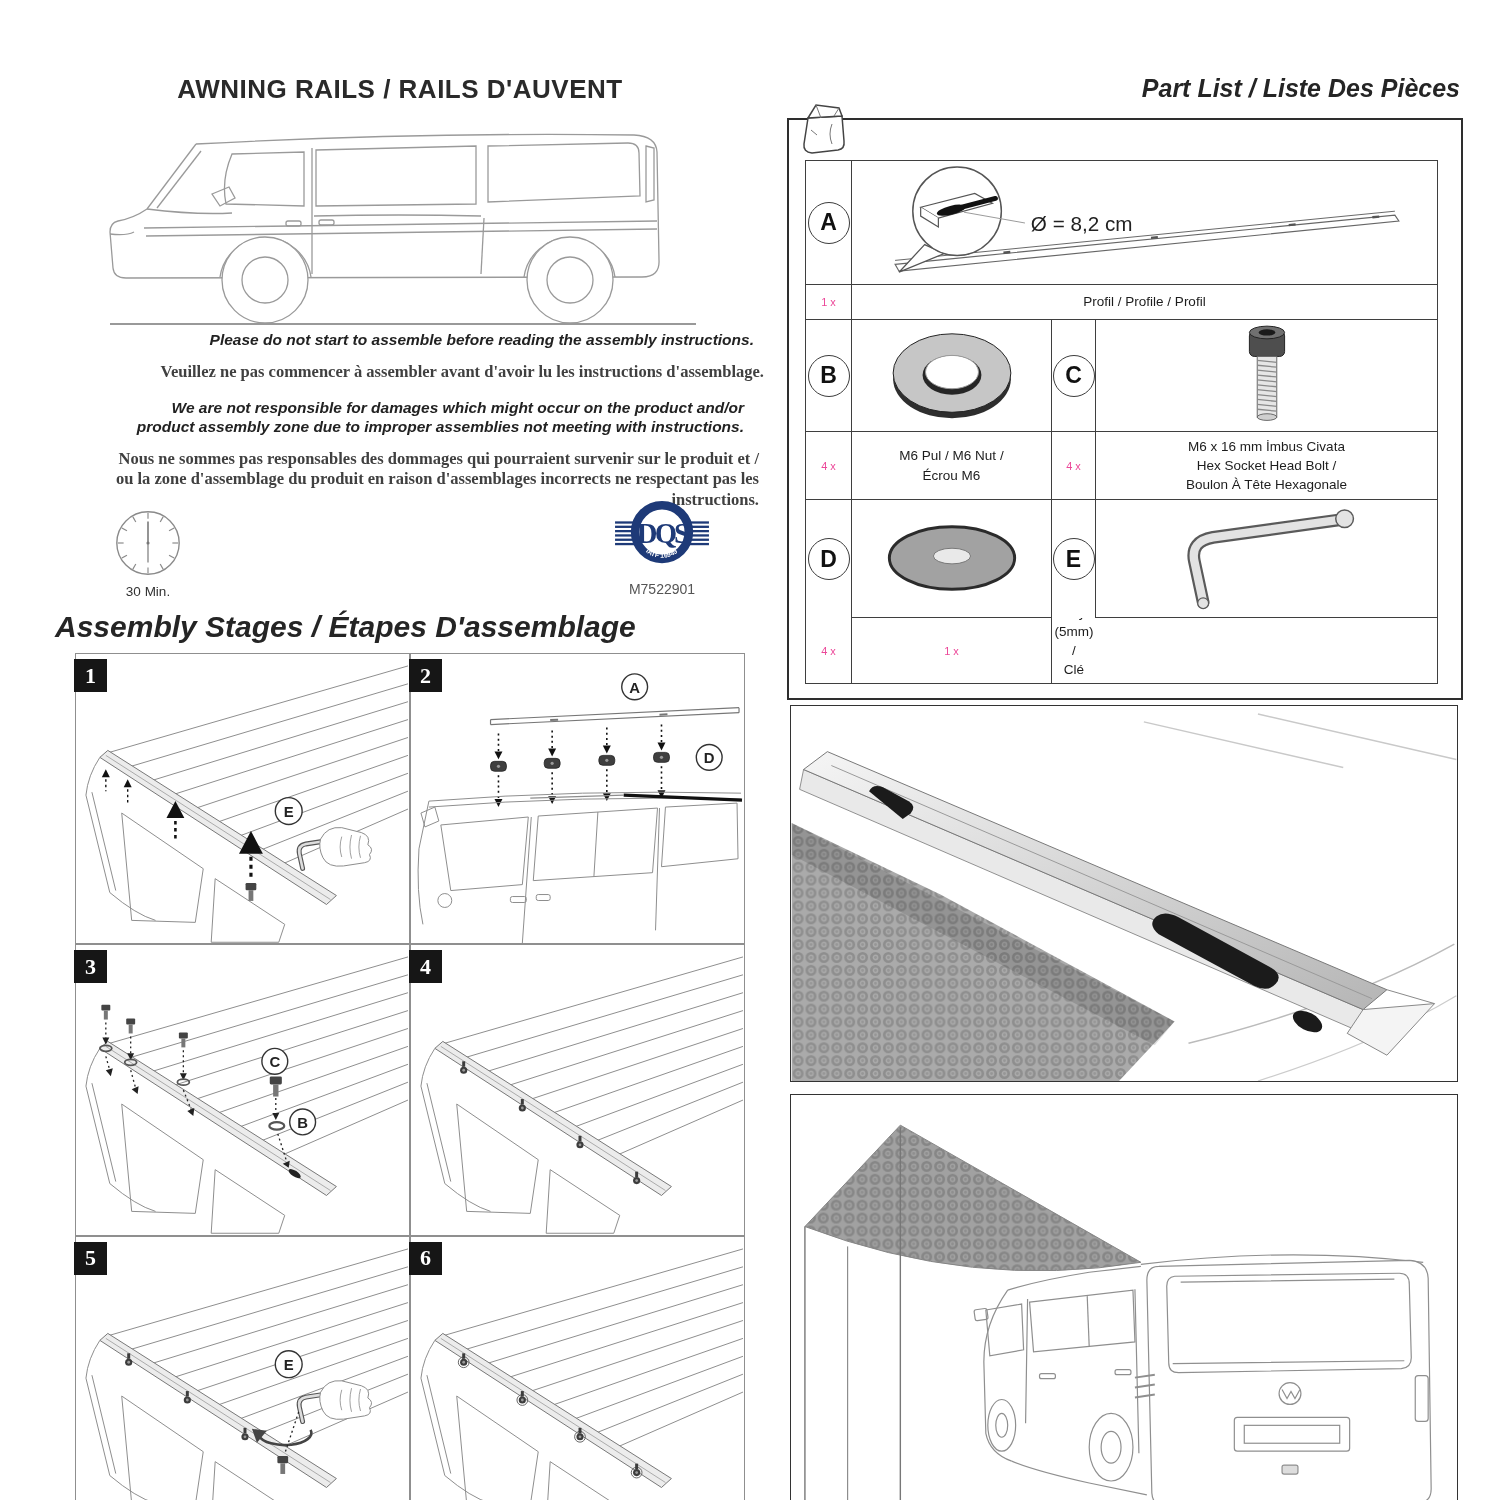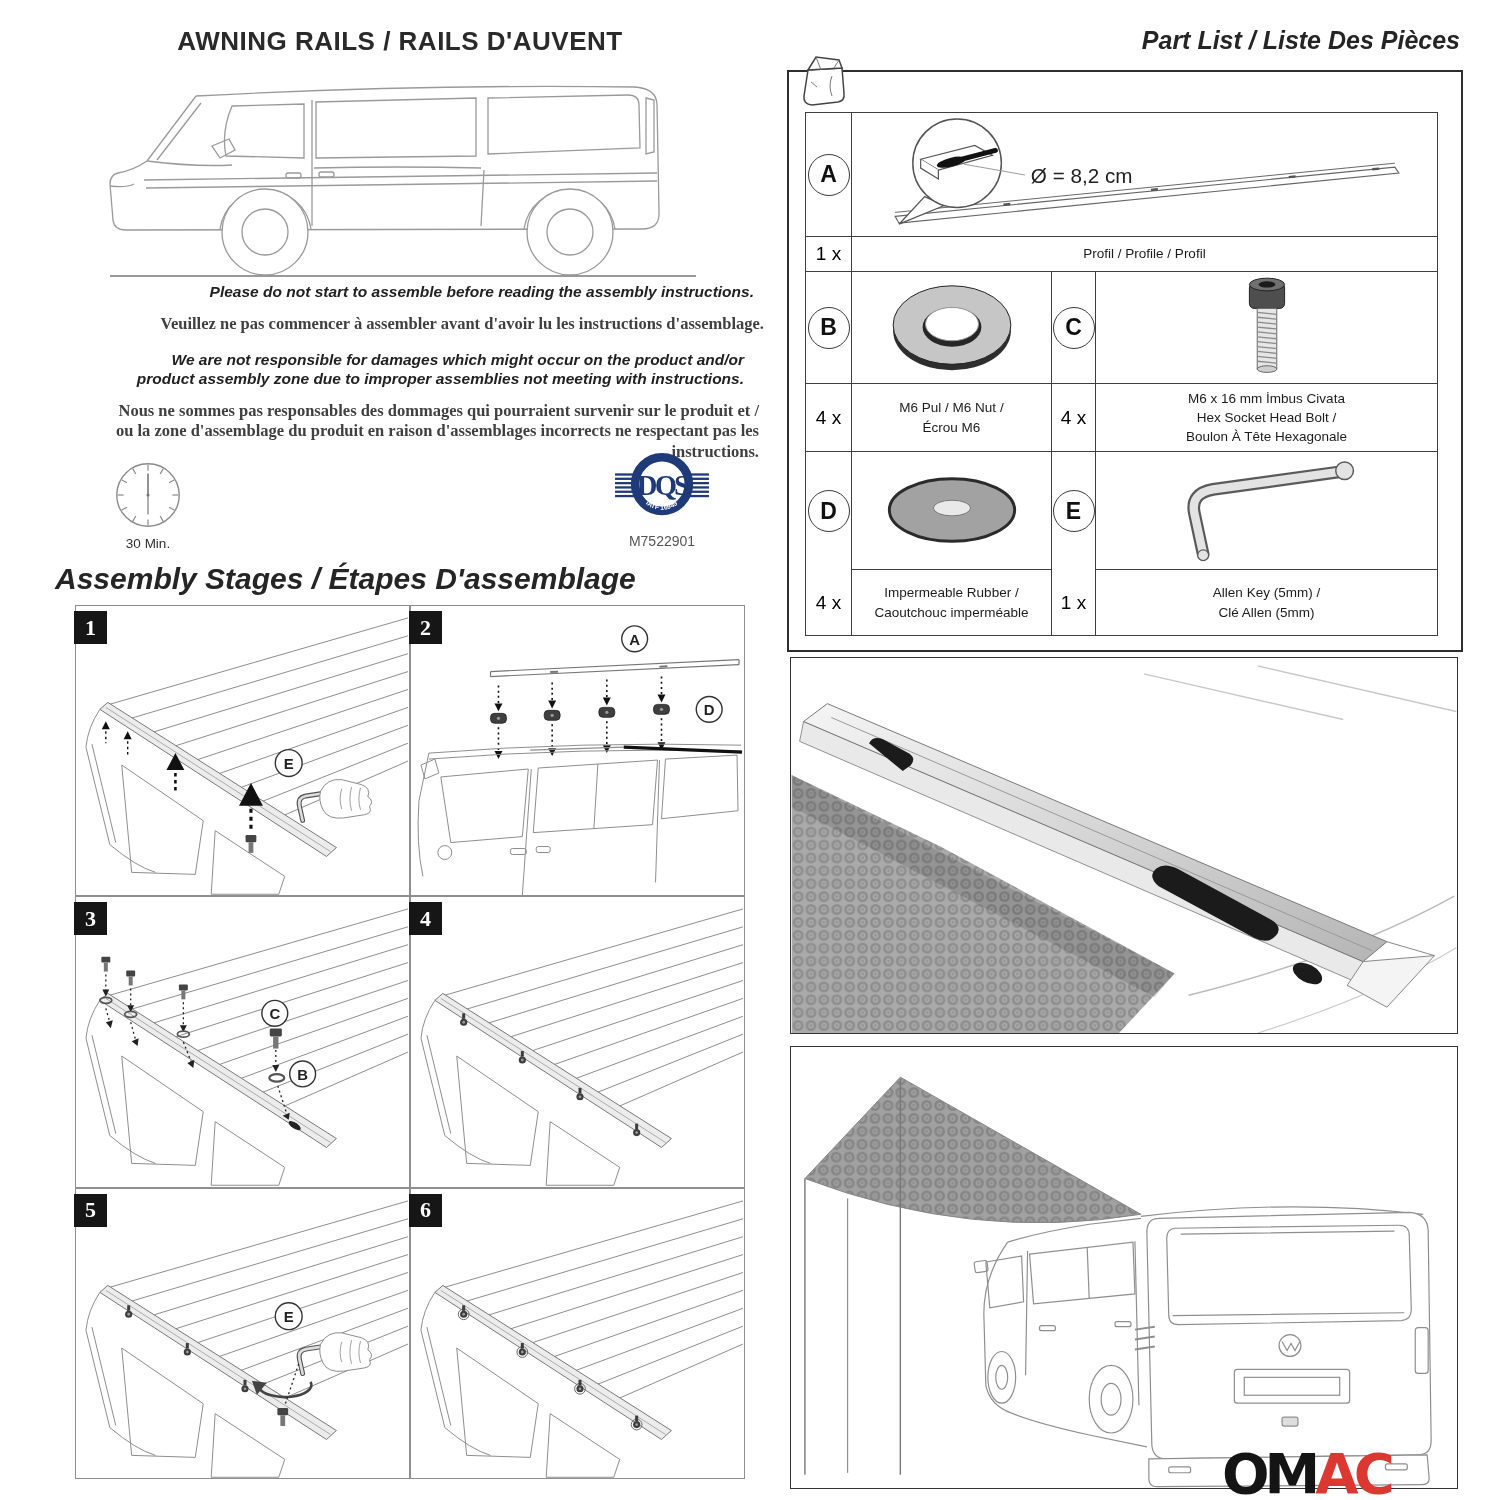--- a/index.html
+++ b/index.html
@@ -1,17 +1,17 @@
 <!DOCTYPE html>
 <html><head>
 <meta charset="utf-8">
 <style>
   html,body{margin:0;padding:0;background:#fff;}
   #page{position:relative;width:1500px;height:1500px;background:#fff;font-family:"Liberation Sans",sans-serif;color:#1d1d1d;overflow:hidden;}
-  .abs{position:absolute;}
+  .abs{position:absolute;margin-top:48px;}
 
   
   .title-left{left:55px;top:26px;width:690px;font-size:26px;font-weight:bold;letter-spacing:.5px;text-align:center;color:#2a2a2a;}
   .van-wrap{left:100px;top:62px;width:610px;height:222px;}
   .warnings{left:100px;top:282px;width:668px;text-align:right;}
   .warn-en{font-size:15.5px;font-weight:bold;font-style:italic;color:#222;margin:0 auto 13px auto;line-height:1.25;max-width:640px;}
   .warn-fr{font-family:"Liberation Serif",serif;font-size:16.5px;font-weight:bold;color:#404040;margin:0 auto 15px auto;line-height:1.22;max-width:660px;}
   .clock-block{left:108px;top:456px;width:80px;text-align:center;}
   .clock-label{font-size:13.5px;color:#333;margin-top:2px;}
   .cert-block{left:612px;top:440px;width:100px;text-align:center;}
@@ -24,21 +24,21 @@
 
   
   .title-right{left:790px;top:26px;width:670px;font-size:25px;font-weight:bold;font-style:italic;text-align:right;color:#252525;}
   .parts-frame{left:787px;top:70px;width:672px;height:578px;border:2px solid #2e2e2e;}
   .bag-icon{left:798px;top:52px;width:54px;height:58px;z-index:3;}
   .parts-table{left:805px;top:112px;width:633px;height:524px;border:1.5px solid #3f3f3f;display:grid;grid-template-columns:46px 200px 44px 1fr;grid-template-rows:124px 35px 112px 68px 118px auto;box-sizing:border-box;background:#fff;}
   .pt-cell{display:flex;align-items:center;justify-content:center;border-right:1.5px solid #3f3f3f;border-bottom:1.5px solid #3f3f3f;overflow:hidden;}
   .no-r{border-right:none;} .no-b{border-bottom:none;}
   .span3{grid-column:span 3;}
   .pt-letter{width:40px;height:40px;border:1.4px solid #3c3c3c;border-radius:50%;display:flex;align-items:center;justify-content:center;font-size:23px;font-weight:bold;color:#111;}
-  .pt-qty{font-size:19px;color:#000000;}
+  .pt-qty{font-size:11px;color:#ec4899;}
   .pt-name{font-size:13.5px;color:#1d1d1d;text-align:center;white-space:pre-line;line-height:1.42;}
   .detail-box{left:790px;top:657px;width:668px;height:377px;border:1.5px solid #333;box-sizing:border-box;background:#fff;}
   .awning-box{left:790px;top:1046px;width:668px;height:443px;border:1.5px solid #333;box-sizing:border-box;background:#fff;}
   .omac-logo{left:1222px;top:1446px;z-index:5;font-family:"DejaVu Sans",sans-serif;font-weight:bold;font-size:56px;letter-spacing:-5px;line-height:1;}
   .omac-black{color:#141414;} .omac-red{color:#DC3832;}
   svg{display:block;}
 </style>
 </head>
 <body>
 
@@ -485,22 +485,20 @@
     <div class="pt-cell no-r">
       <svg viewBox="0 0 210 112" width="208" height="110">
         <path d="M 40,100 L 31,58 Q 27,38 50,34 L 180,16" stroke="#5a5a5a" stroke-width="13" fill="none" stroke-linecap="round" stroke-linejoin="round"></path>
         <path d="M 40,100 L 31,58 Q 27,38 50,34 L 180,16" stroke="#e3e3e3" stroke-width="8.5" fill="none" stroke-linecap="round" stroke-linejoin="round"></path>
         <circle cx="184" cy="15" r="9" fill="#e3e3e3" stroke="#5a5a5a" stroke-width="1.5"></circle>
         <circle cx="40" cy="101" r="5.5" fill="#e3e3e3" stroke="#5a5a5a" stroke-width="1.2"></circle>
       </svg>
     </div>
 
     <div class="pt-cell no-b pt-qty">4 x</div>
-    <div class="pt-cell no-b pt-name">Impermeable Rubber /
-Caoutchouc imperméable</div>
     <div class="pt-cell no-b pt-qty">1 x</div>
     <div class="pt-cell no-r no-b pt-name">Allen Key (5mm) /
 Clé Allen (5mm)</div>
   </div>
 
   <div class="abs detail-box">
     <svg viewBox="0 0 670 378" width="100%" height="100%">
       <g stroke="#c9c9c9" stroke-width="1.5" fill="none">
         <line x1="355" y1="16" x2="556" y2="62"></line>
           <line x1="470" y1="8" x2="670" y2="54"></line>

